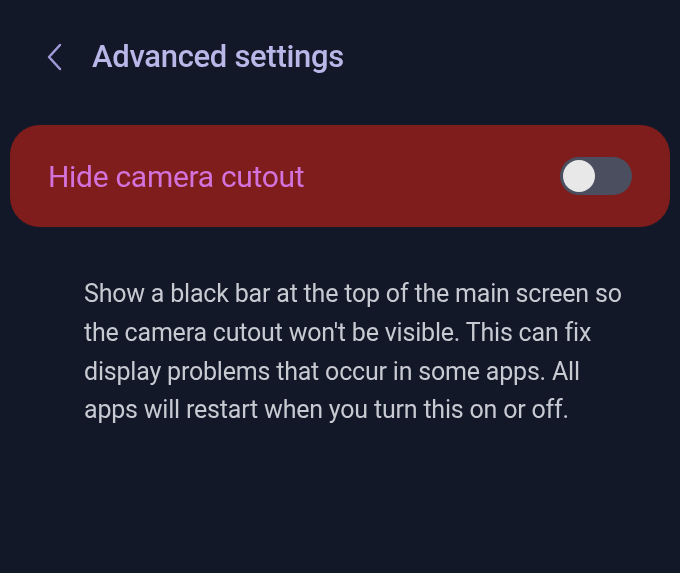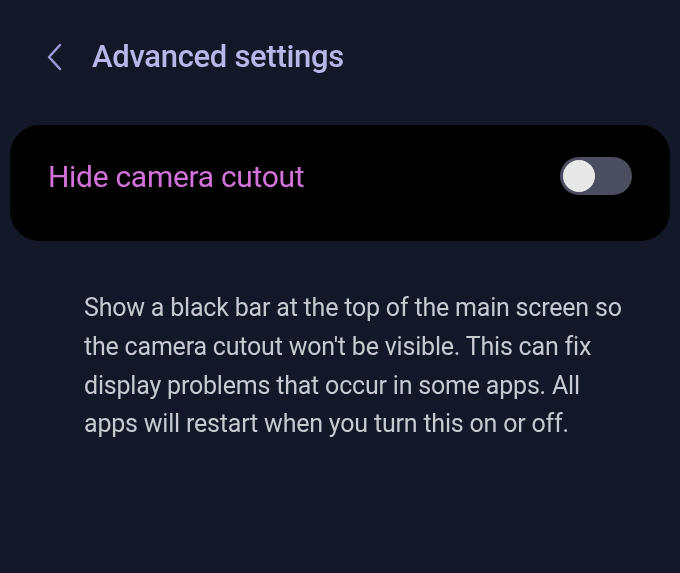--- a/index.html
+++ b/index.html
@@ -33,23 +33,23 @@
       height: 30px;
     }
     .page-title {
       font-size: 31px;
       font-weight: 500;
       color: #b9b6e8;
       letter-spacing: -0.3px;
     }
     .settings-card {
       margin: 20px 10px 0 10px;
-      background-color: #000000;
+      background-color: #7f1d1d;
       border-radius: 30px;
-      padding: 32px 38px 46px 38px;
+      padding: 32px 38px 32px 38px;
       display: flex;
       align-items: center;
       justify-content: space-between;
     }
     .setting-label {
       font-size: 30px;
       font-weight: 400;
       color: #d472dc;
       letter-spacing: -0.3px;
     }

